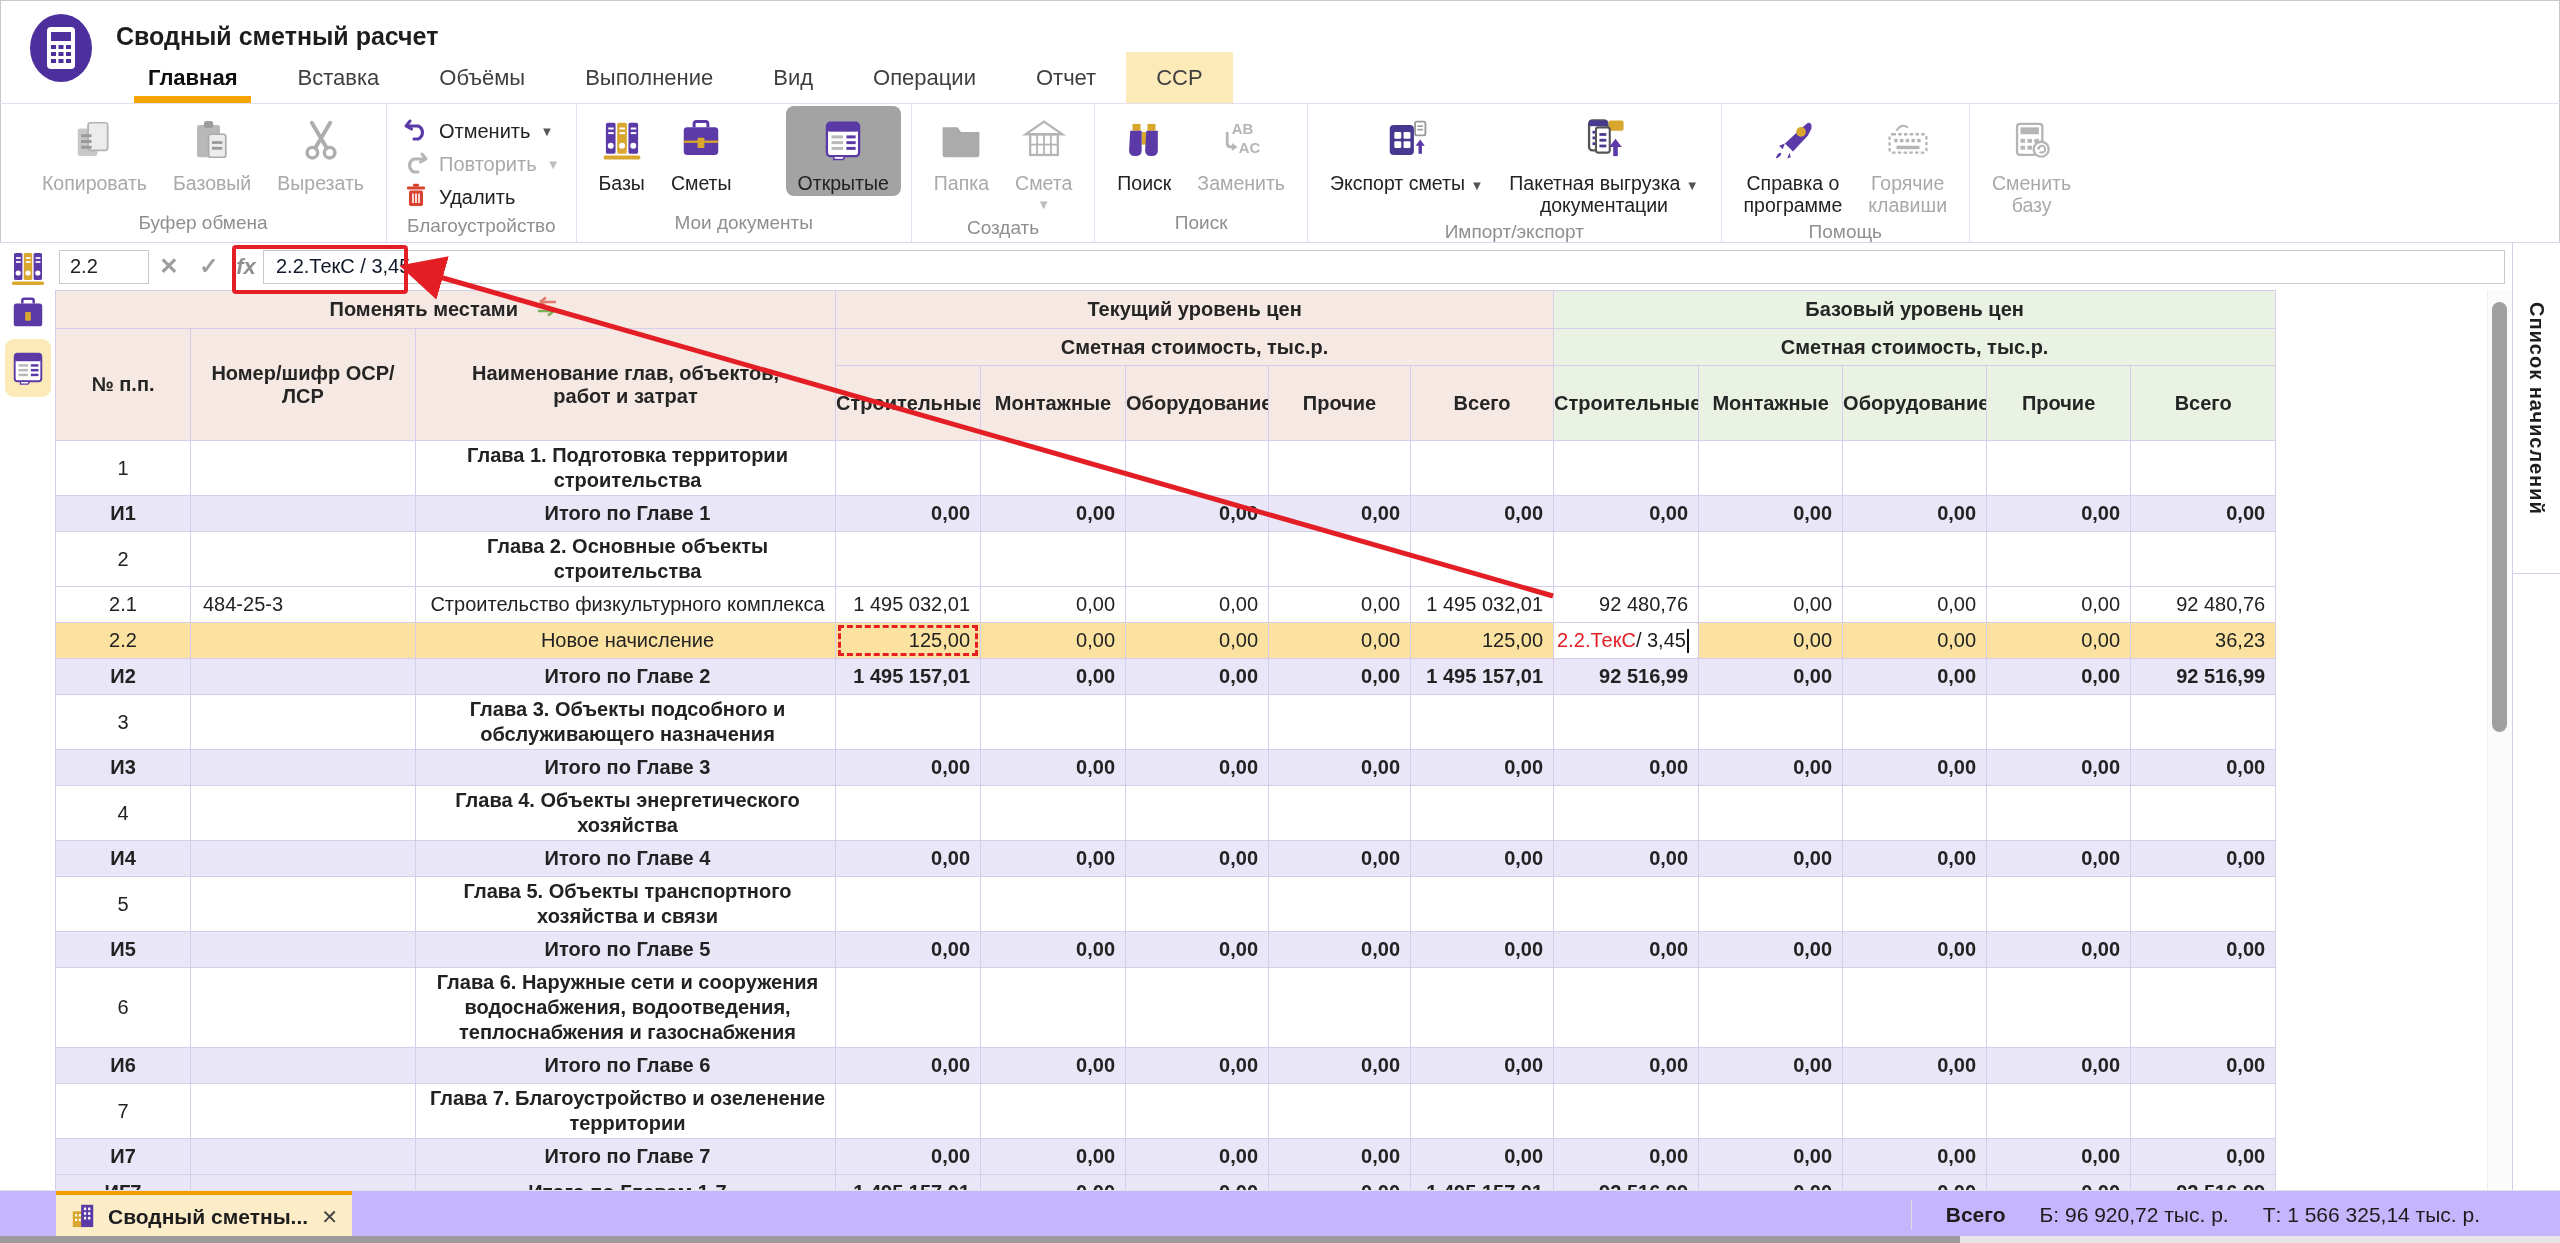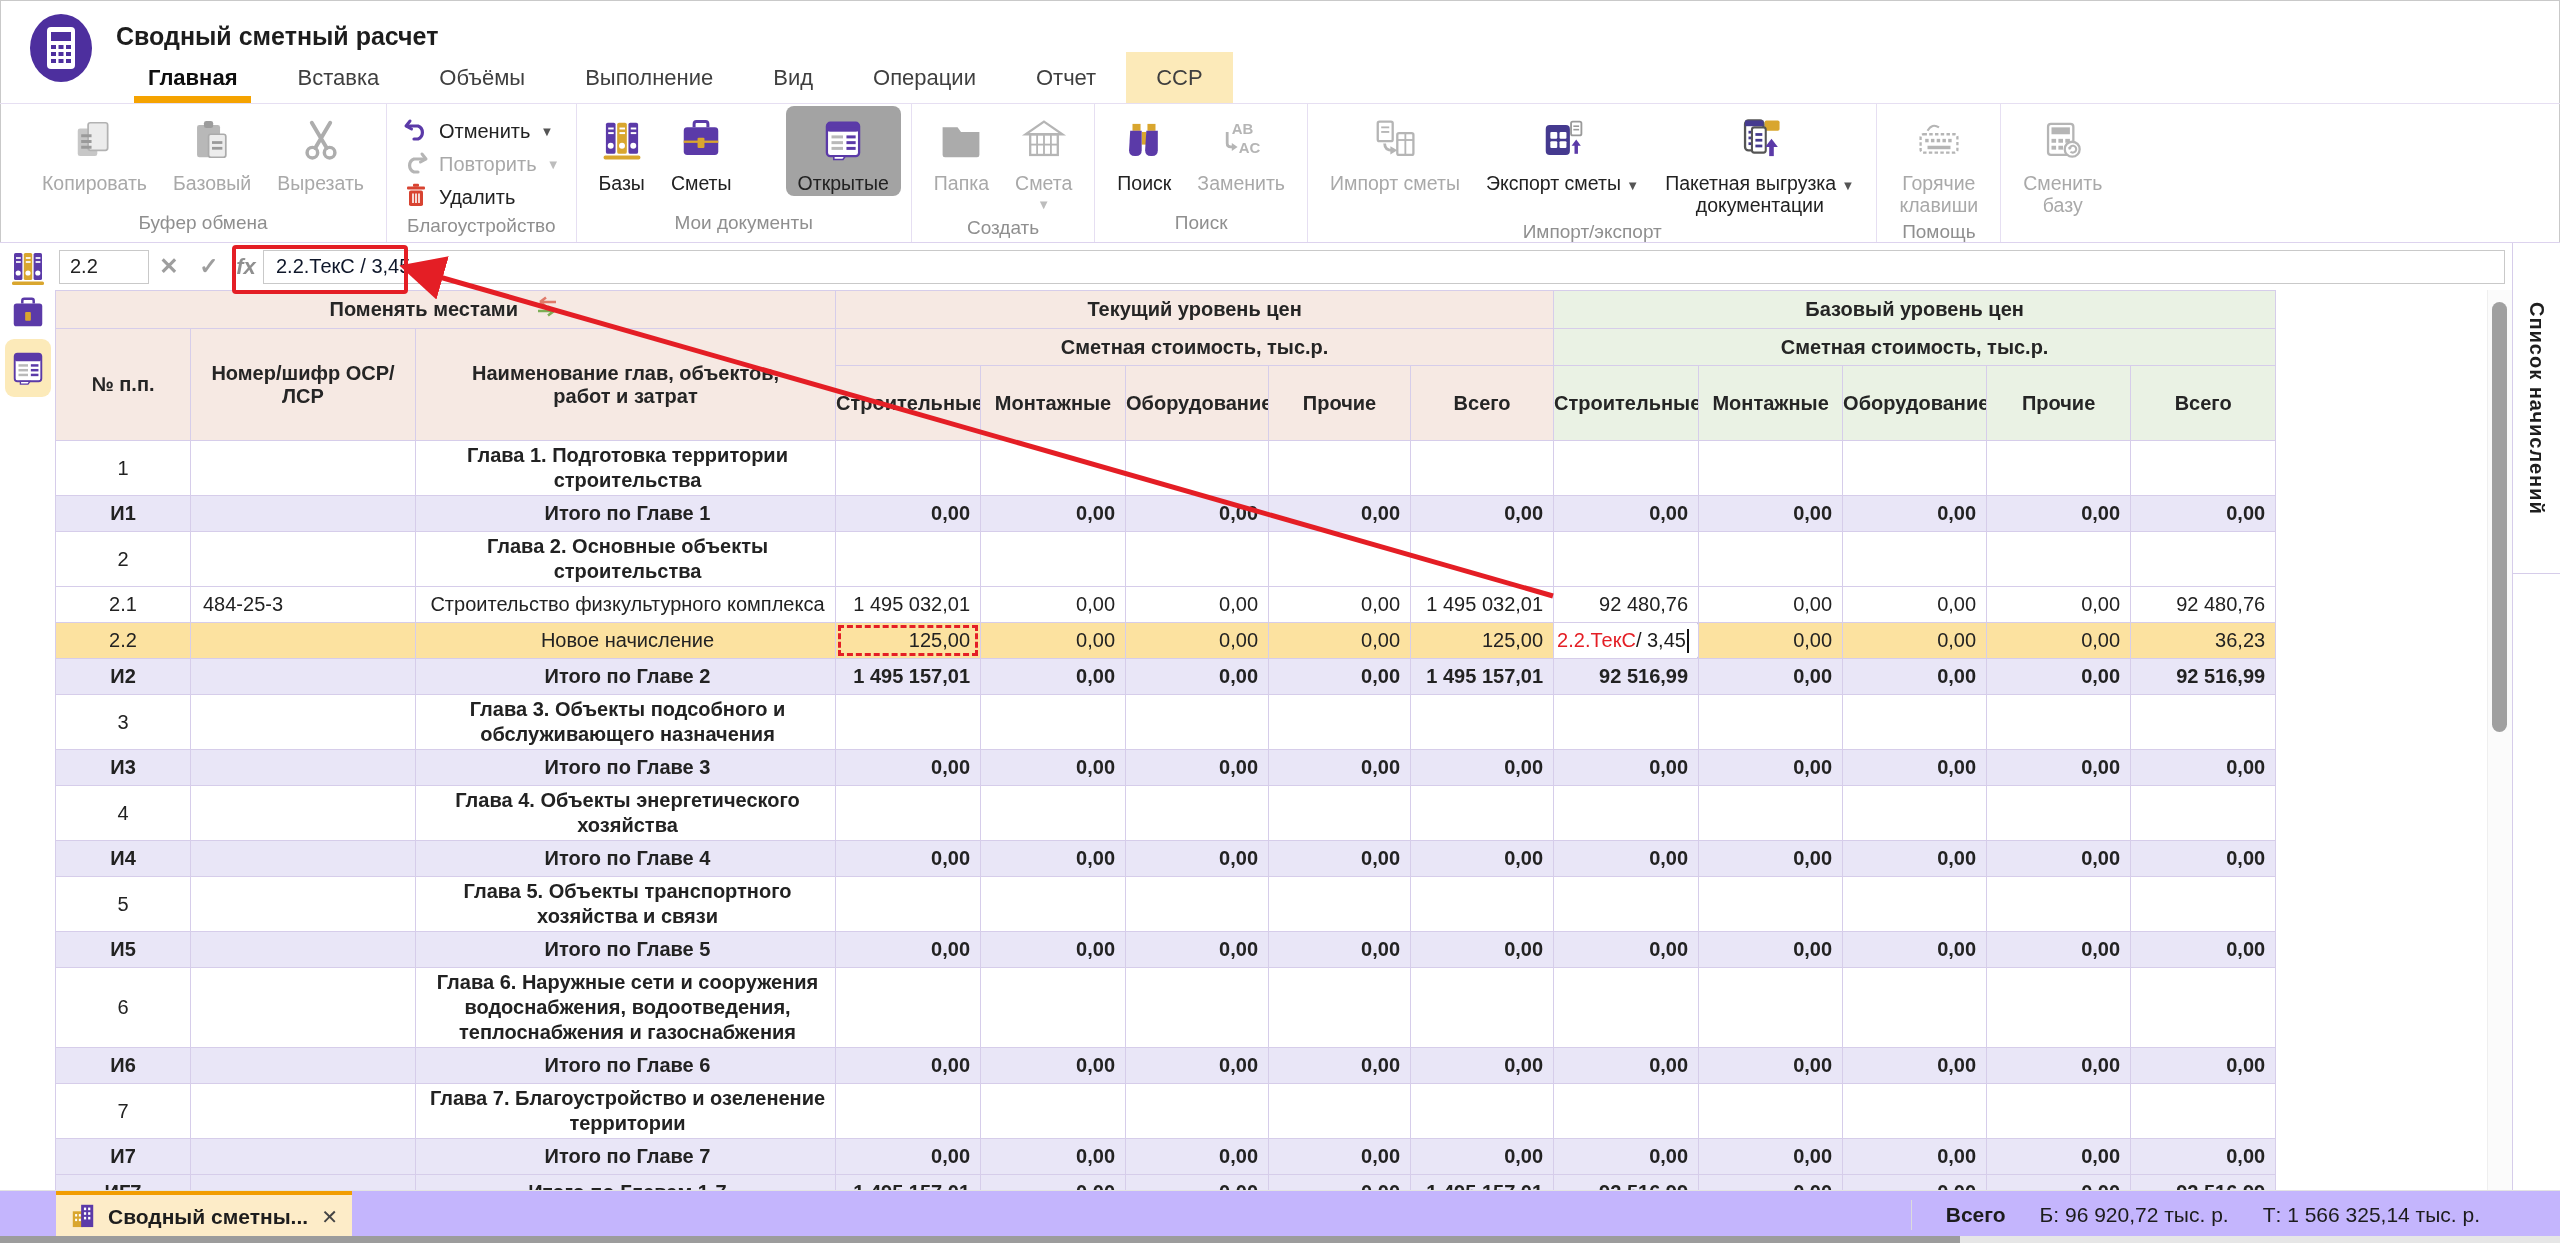--- a/index.html
+++ b/index.html
@@ -320,35 +320,20 @@
             </svg>
         </span>
         <span>Заменить</span>
       </div>
     </div>
     <div class="rgroup-label">Поиск</div>
   </div>
 
   <div class="rgroup">
     <div class="rbtns">
-      <div class="rbtn disabled">
-        <span class="ricon">
-          <svg width="46" height="46" viewBox="0 0 40 40">
-              <rect x="5" y="4" width="13" height="17" rx="1.5" fill="none" stroke="#b5b5b5" stroke-width="2"></rect>
-              <line x1="8" y1="9" x2="15" y2="9" stroke="#b5b5b5" stroke-width="1.6"></line>
-              <line x1="8" y1="13" x2="15" y2="13" stroke="#b5b5b5" stroke-width="1.6"></line>
-              <path d="M11 23 q0 6 7 6" fill="none" stroke="#b5b5b5" stroke-width="2.4"></path>
-              <path d="M16 25.5 L22 29 L16 32.5" fill="#b5b5b5"></path>
-              <rect x="22" y="14" width="14" height="19" rx="1.5" fill="none" stroke="#b5b5b5" stroke-width="2"></rect>
-              <line x1="22" y1="20" x2="36" y2="20" stroke="#b5b5b5" stroke-width="1.6"></line>
-              <line x1="29" y1="14" x2="29" y2="33" stroke="#b5b5b5" stroke-width="1.6"></line>
-            </svg>
-        </span>
-        <span>Импорт сметы</span>
-      </div>
       <div class="rbtn">
         <span class="ricon">
           <svg width="46" height="46" viewBox="0 0 40 40">
               <rect x="5" y="7" width="21" height="26" rx="3.5" fill="#453a8f"></rect>
               <g fill="#fff">
                 <rect x="9" y="13" width="6" height="6" rx="1"></rect>
                 <rect x="17" y="13" width="6" height="6" rx="1"></rect>
                 <rect x="9" y="21" width="6" height="6" rx="1"></rect>
                 <rect x="17" y="21" width="6" height="6" rx="1"></rect>
               </g>
@@ -383,20 +368,31 @@
             </svg>
         </span>
         <span><span>Пакетная выгрузка</span> <span class="carat">▼</span><br><span>документации</span></span>
       </div>
     </div>
     <div class="rgroup-label">Импорт/экспорт</div>
   </div>
 
   <div class="rgroup">
     <div class="rbtns">
+      <div class="rbtn">
+        <span class="ricon">
+          <svg width="46" height="46" viewBox="0 0 40 40">
+              <path d="M33 5 q4 0 3 5 l-3 6 -13 14 -7-7 14-13 z" fill="#5b3aa8"></path>
+              <circle cx="27" cy="13" r="4.2" fill="#d9a62e"></circle>
+              <path d="M13 23 l-5 2 3 3 z M17 31 l-2 5 3-1 z" fill="#5b3aa8"></path>
+              <path d="M9 31 q-3 1-4 5 4-1 5-4 z" fill="#5b3aa8"></path>
+            </svg>
+        </span>
+        <span><span>Справка о</span><br><span>программе</span></span>
+      </div>
       <div class="rbtn disabled">
         <span class="ricon">
           <svg width="46" height="46" viewBox="0 0 40 40">
               <path d="M10 12 q4-7 10-3" fill="none" stroke="#b5b5b5" stroke-width="1.8"></path>
               <rect x="4" y="15" width="32" height="16" rx="2.5" fill="none" stroke="#b5b5b5" stroke-width="2" stroke-dasharray="3 2"></rect>
               <g fill="#b5b5b5">
                 <rect x="8" y="19" width="3" height="3"></rect>
                 <rect x="13" y="19" width="3" height="3"></rect>
                 <rect x="18" y="19" width="3" height="3"></rect>
                 <rect x="23" y="19" width="3" height="3"></rect>

